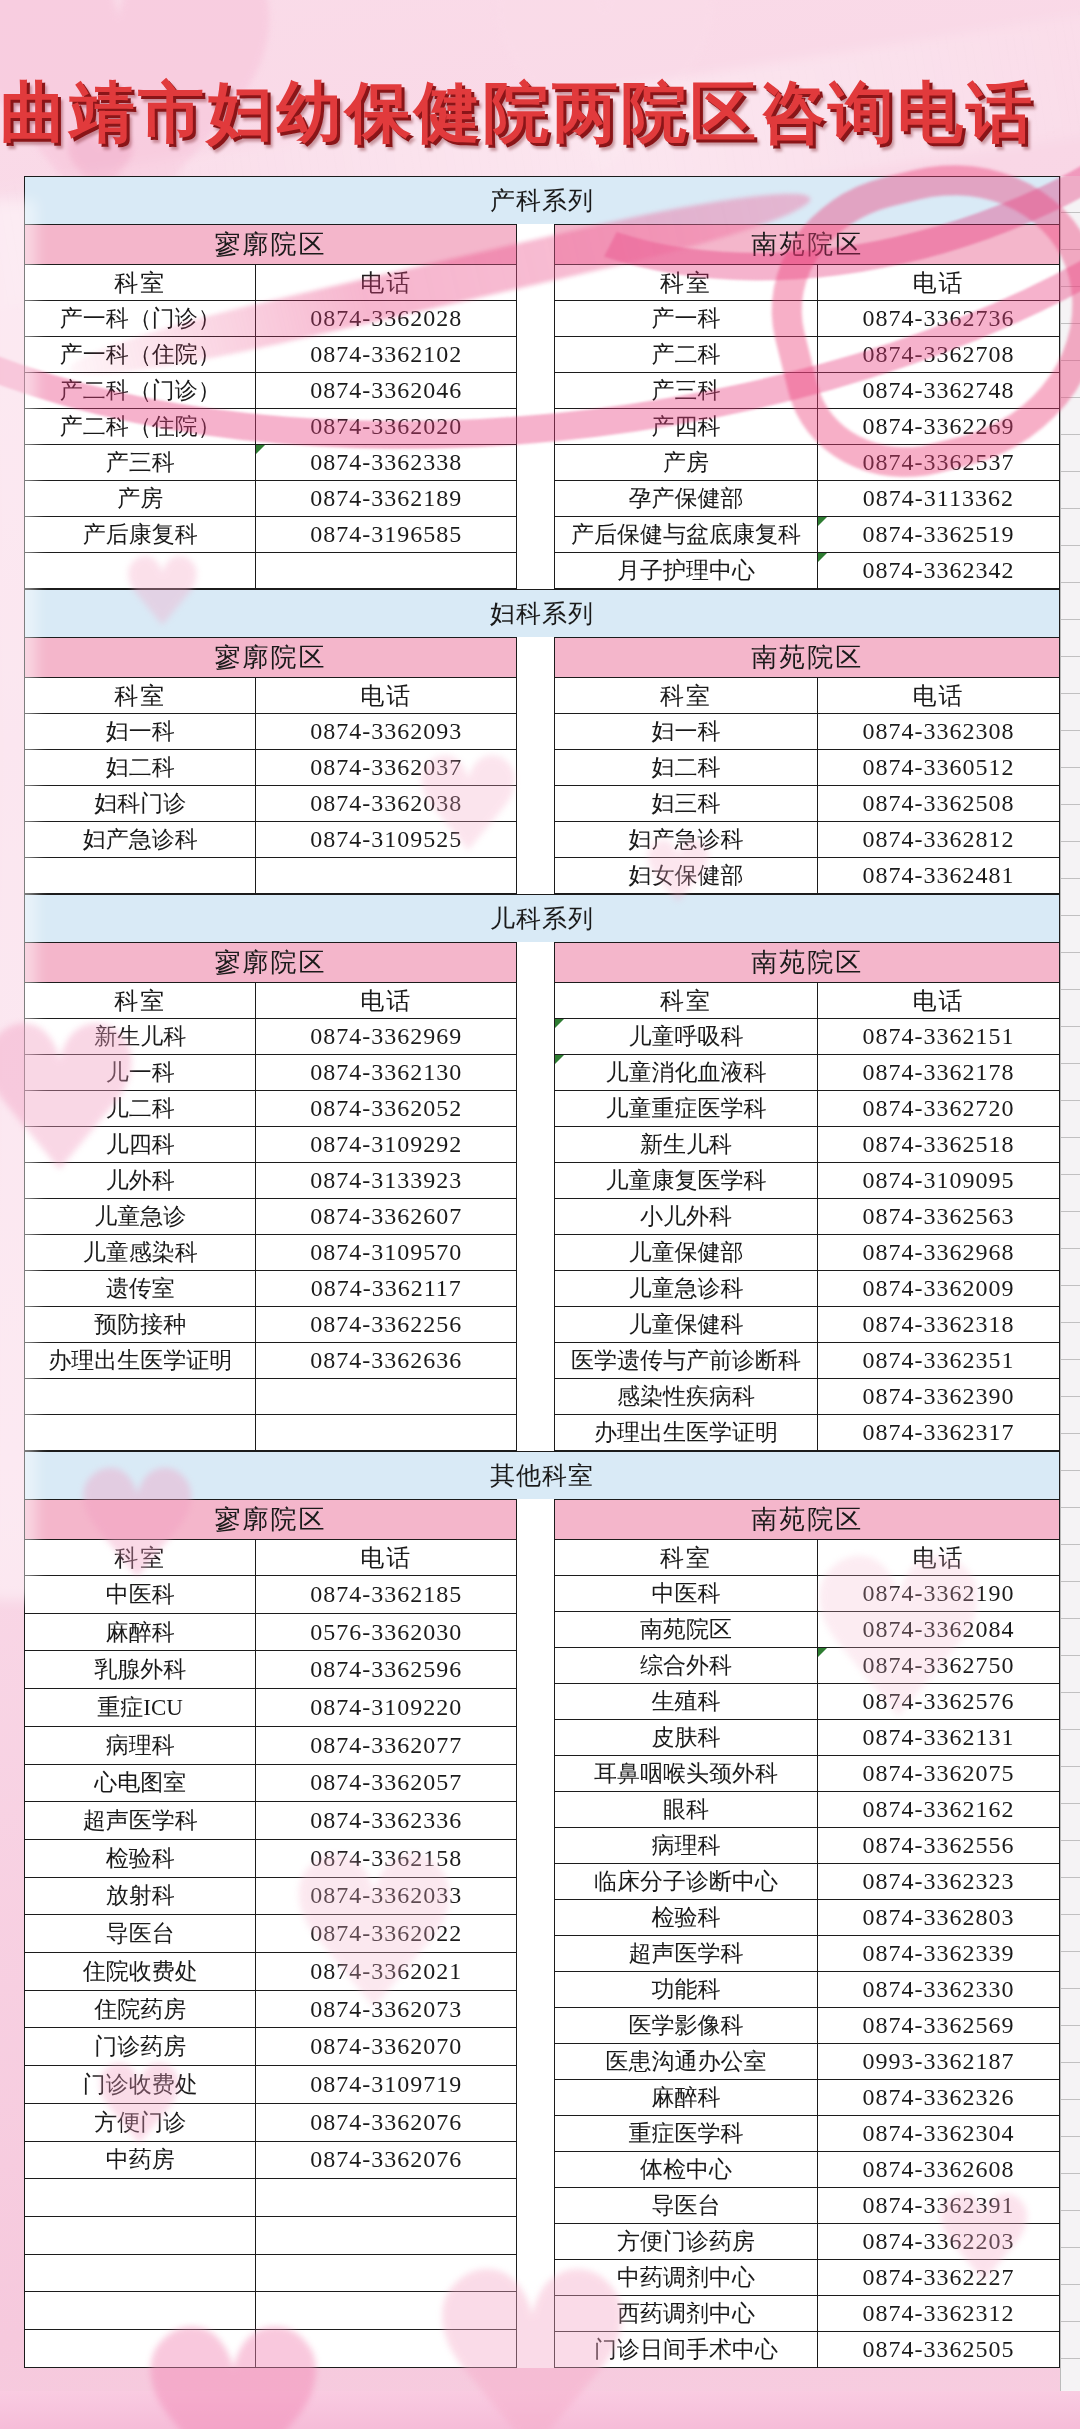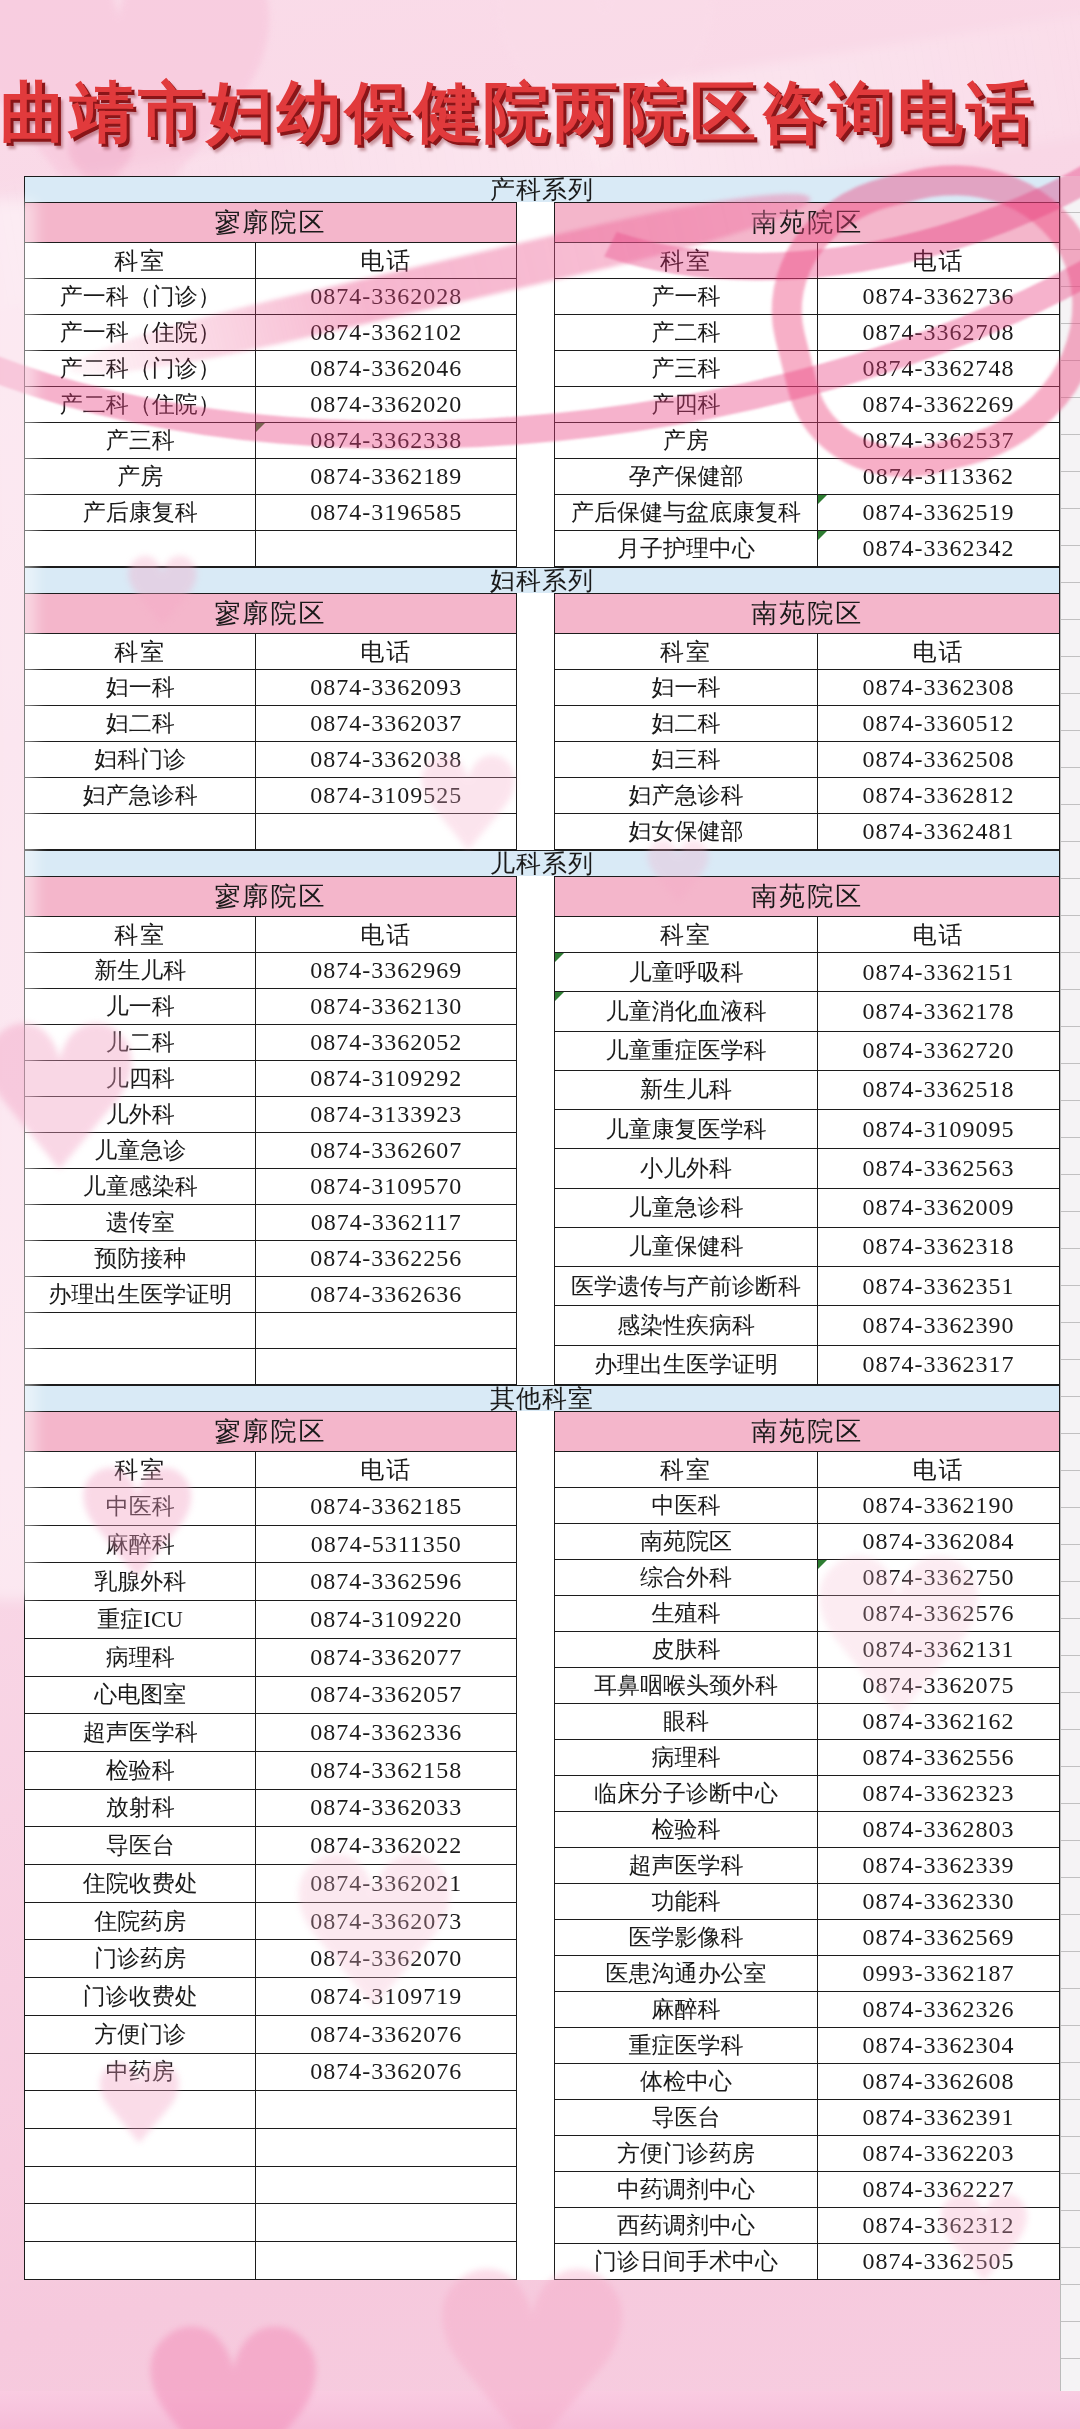--- a/index.html
+++ b/index.html
@@ -40,21 +40,21 @@
   .bottom-band { position:absolute; left:0; top:2391px; width:1080px; height:38px; z-index:2;
           background:linear-gradient(180deg,#f9cbe1,#f6bcd8); }
   
   .title { position:absolute; top:68px; left:0; width:907px; text-align:center; z-index:3;
            font-family:"Liberation Sans","DejaVu Sans",sans-serif;
            font-size:66px; font-weight:900; letter-spacing:3px; white-space:nowrap;
            color:#e13a3c;
            text-shadow:3px 3px 0 #8a1518, 5px 6px 3px rgba(110,10,15,.35); }
   
   .content { position:absolute; left:24px; top:176px; width:1036px; z-index:2; background:#fff; }
-  .sec-h { height:26px; background:#d9eaf6; border:1px solid #1c1c1c; border-bottom:none;
+  .sec-h { height:48px; background:#d9eaf6; border:1px solid #1c1c1c; border-bottom:none;
            display:flex; align-items:center; justify-content:center;
            font-size:25px; letter-spacing:1px; }
   .pair { display:flex; justify-content:space-between; background:#fff; }
   table.tbl { border-collapse:collapse; table-layout:fixed; background:#fff; }
   .tbl-left  { width:47.6%;padding-left:34px; }
   .tbl-right { width:48.8%; }
   .tbl th, .tbl td { border:1px solid #1c1c1c; height:36px; text-align:center;
            font-weight:normal; padding:0 4px; overflow:hidden; white-space:nowrap; }
   th.campus { height:40px; background:#f4b6cb; font-size:26px; letter-spacing:2px; }
   th.col-h  { font-size:24px; letter-spacing:2px; }
@@ -367,20 +367,24 @@
             </tr>
             <tr>
               <td class="dept">儿童康复医学科</td>
               <td class="phone">0874-3109095</td>
             </tr>
             <tr>
               <td class="dept">小儿外科</td>
               <td class="phone">0874-3362563</td>
             </tr>
             <tr>
+              <td class="dept">儿童保健部</td>
+              <td class="phone">0874-3362968</td>
+            </tr>
+            <tr>
               <td class="dept">儿童急诊科</td>
               <td class="phone">0874-3362009</td>
             </tr>
             <tr>
               <td class="dept">儿童保健科</td>
               <td class="phone">0874-3362318</td>
             </tr>
             <tr>
               <td class="dept">医学遗传与产前诊断科</td>
               <td class="phone">0874-3362351</td>
@@ -415,21 +419,21 @@
             <th class="col-h">电话</th>
           </tr>
         </thead>
         <tbody>
             <tr>
               <td class="dept">中医科</td>
               <td class="phone">0874-3362185</td>
             </tr>
             <tr>
               <td class="dept">麻醉科</td>
-              <td class="phone">0874-5311350</td>
+              <td class="phone">0576-3362030</td>
             </tr>
             <tr>
               <td class="dept">乳腺外科</td>
               <td class="phone">0874-3362596</td>
             </tr>
             <tr>
               <td class="dept">重症ICU</td>
               <td class="phone">0874-3109220</td>
             </tr>
             <tr>

